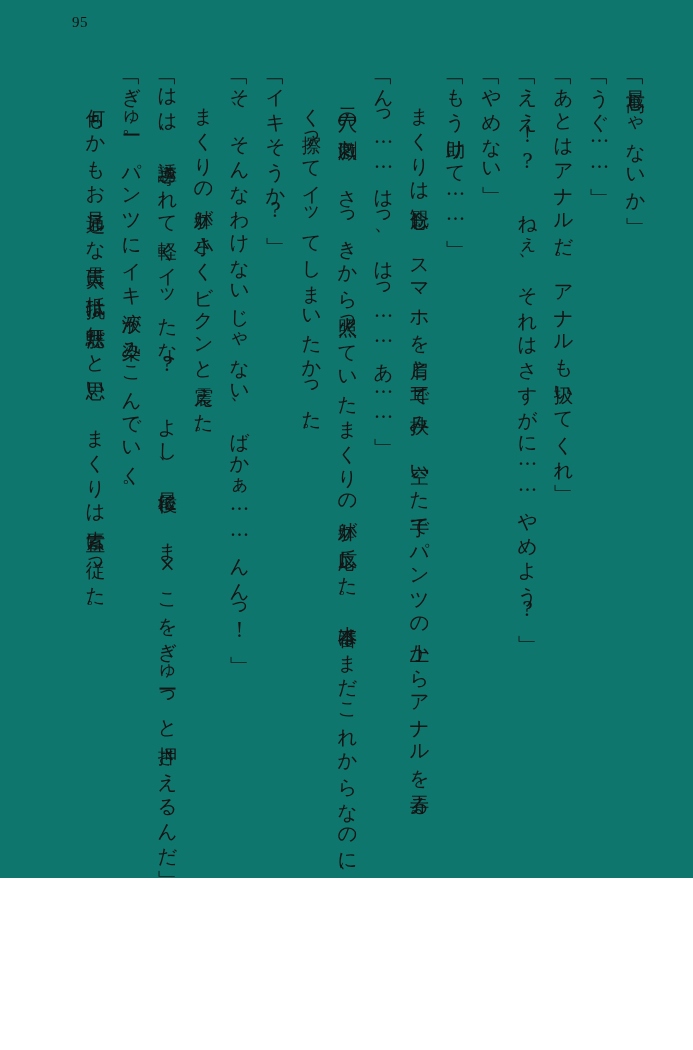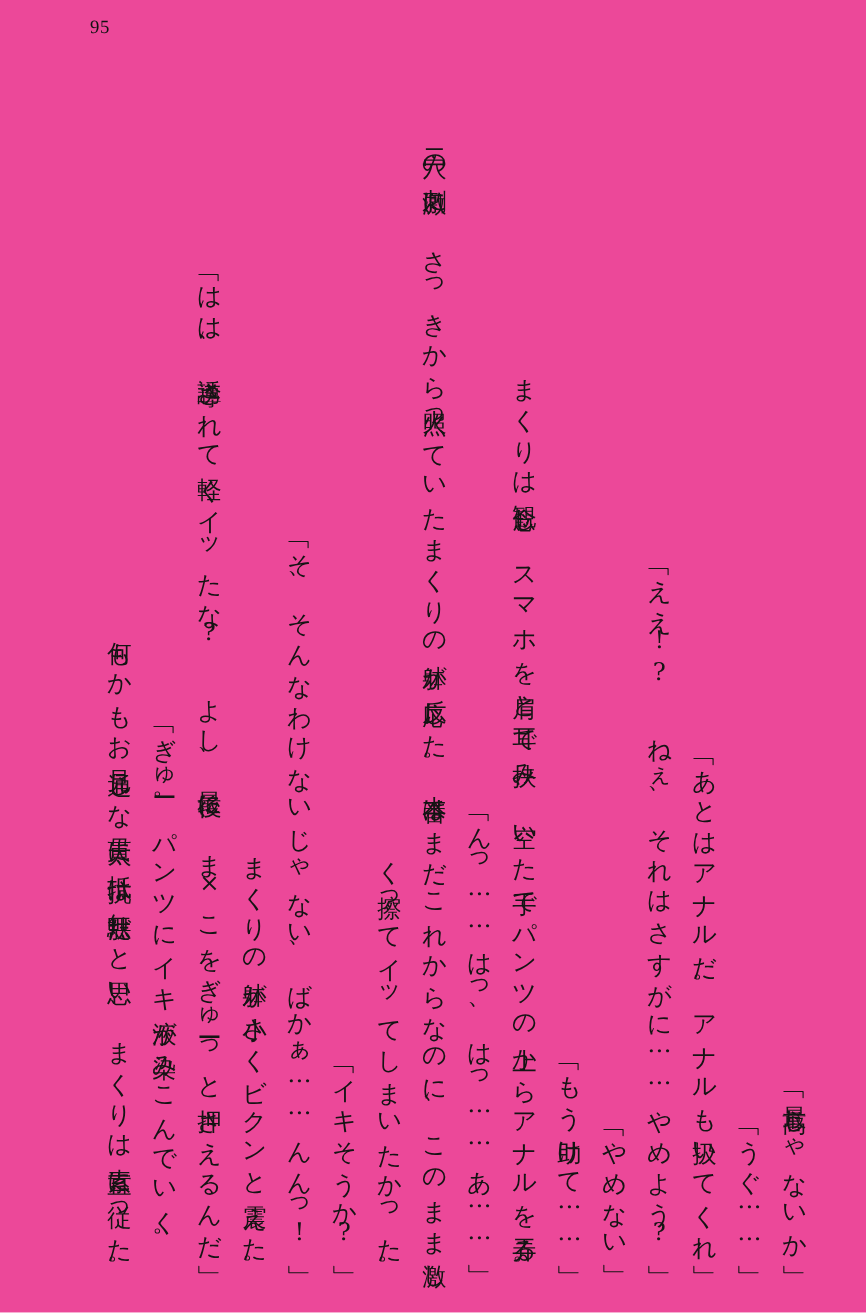--- a/index.html
+++ b/index.html
@@ -7,25 +7,24 @@
     padding: 0;
     background: #ffffff;
   }
   body {
     font-family: "Liberation Serif", "DejaVu Serif", serif;
     color: #111111;
   }
   .page {
     position: relative;
     width: 693px;
-    height: 1050px;
-    background: #ec4899;
+    height: 878px;
+    background: #0f766e;
     overflow: hidden;
     box-sizing: border-box;
-    text-align: right;
   }
   .page-number {
     position: absolute;
     top: 14px;
     left: 72px;
     font-size: 15px;
     letter-spacing: 0.5px;
     color: #111111;
     font-family: "Liberation Serif", "DejaVu Serif", serif;
   }

